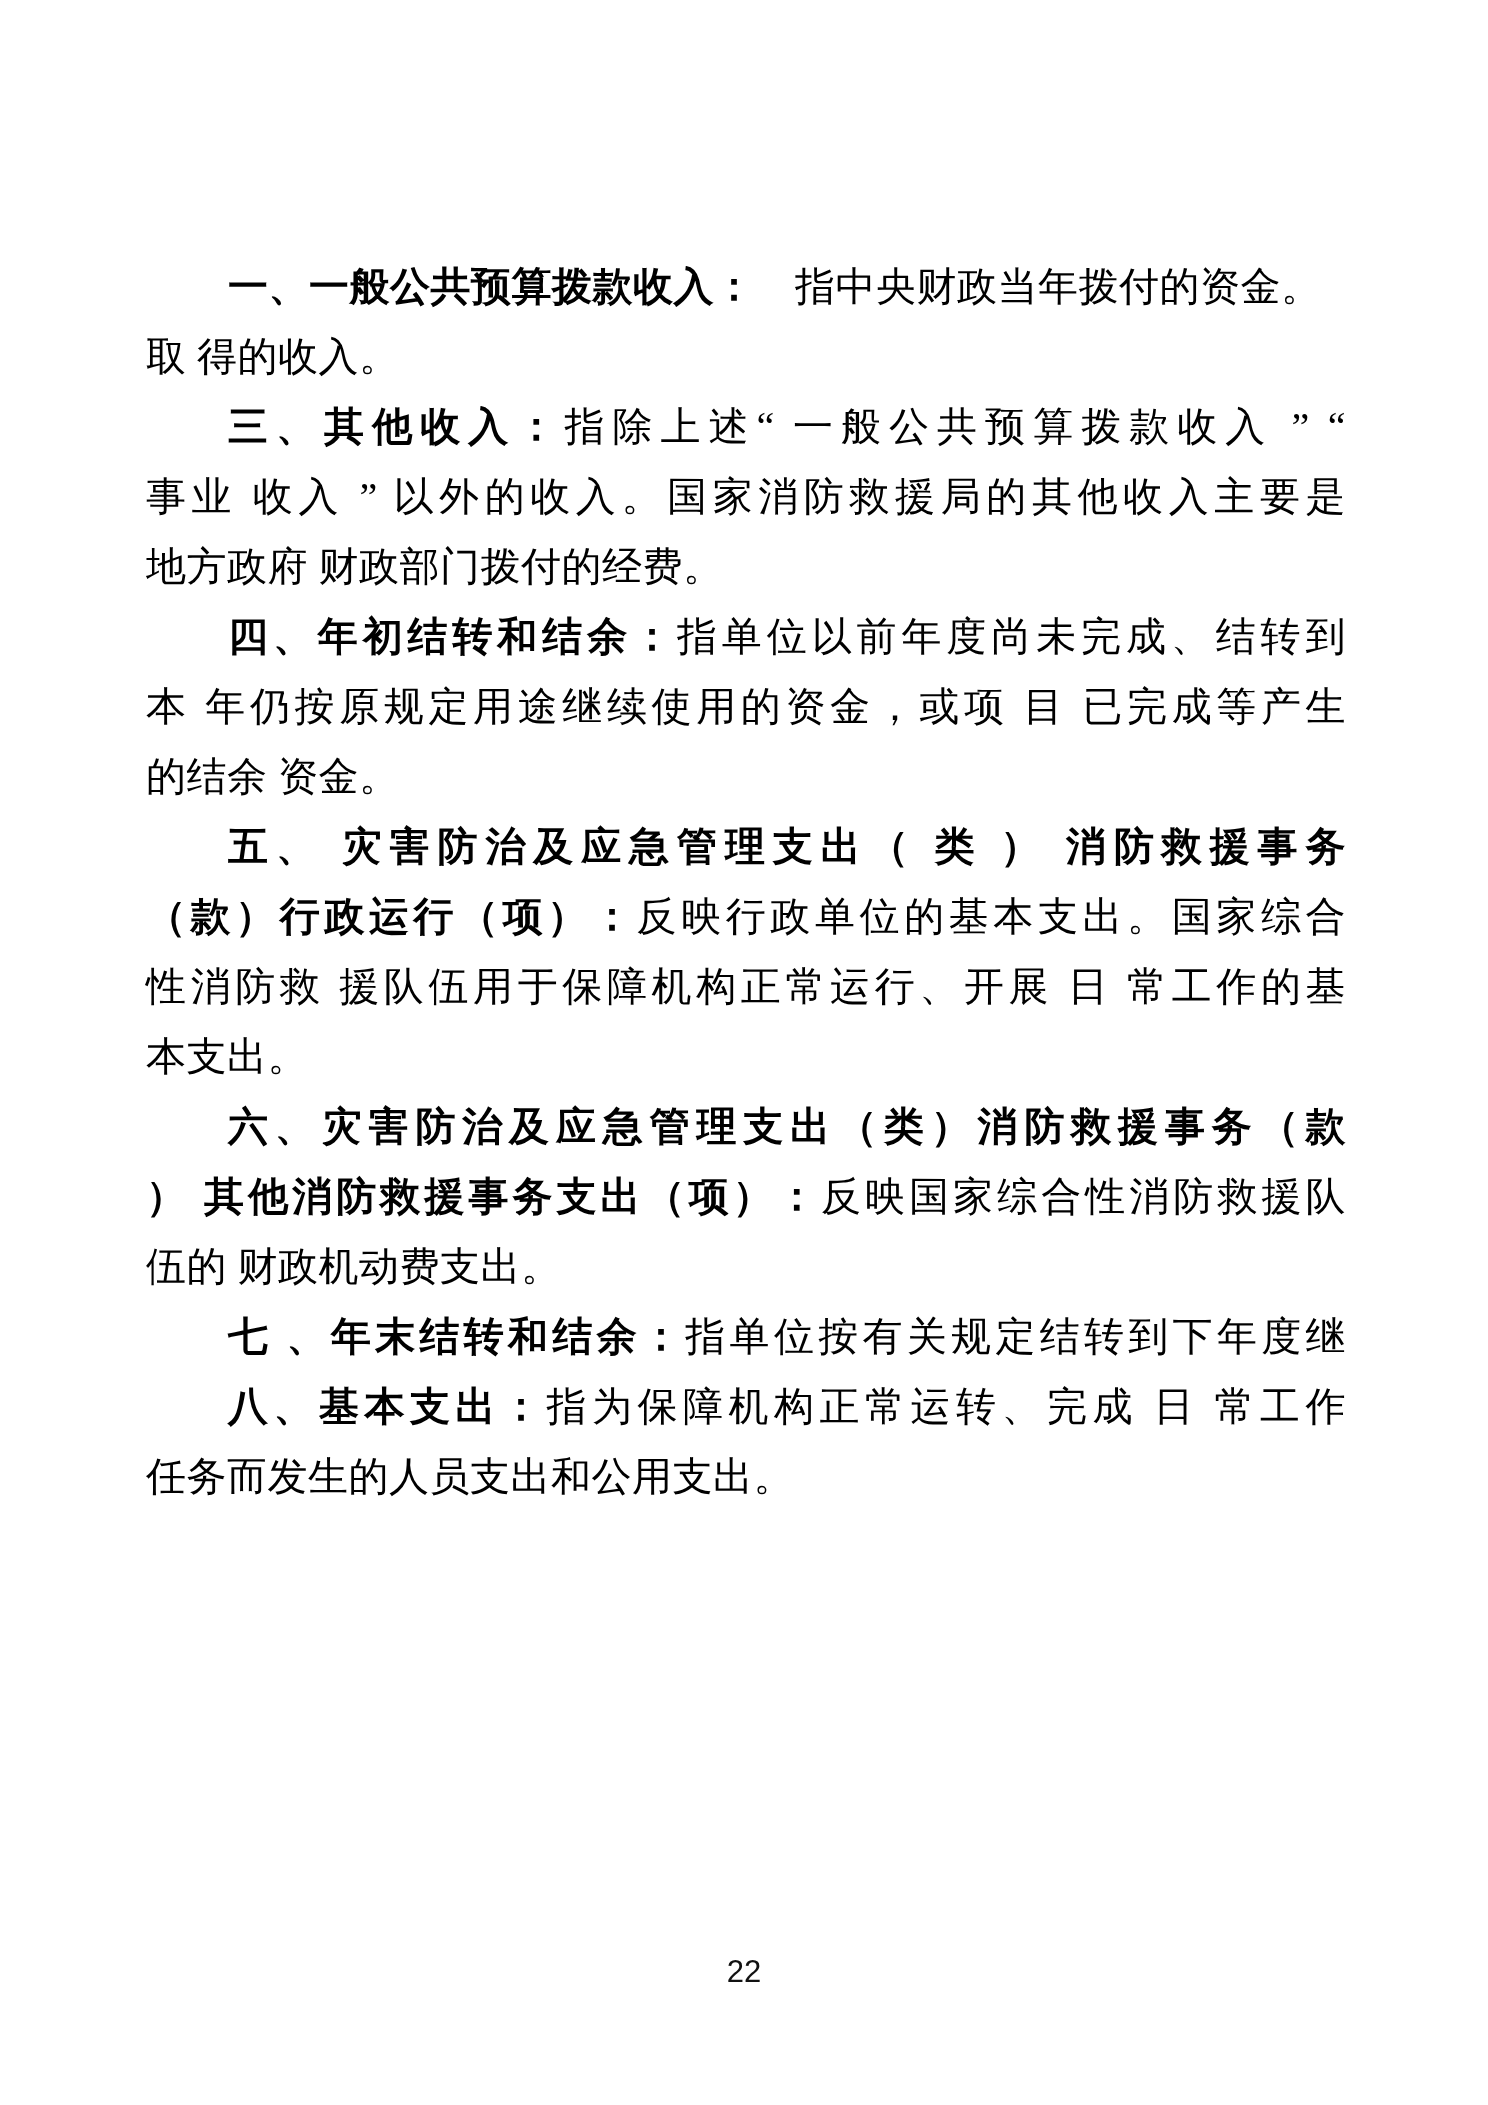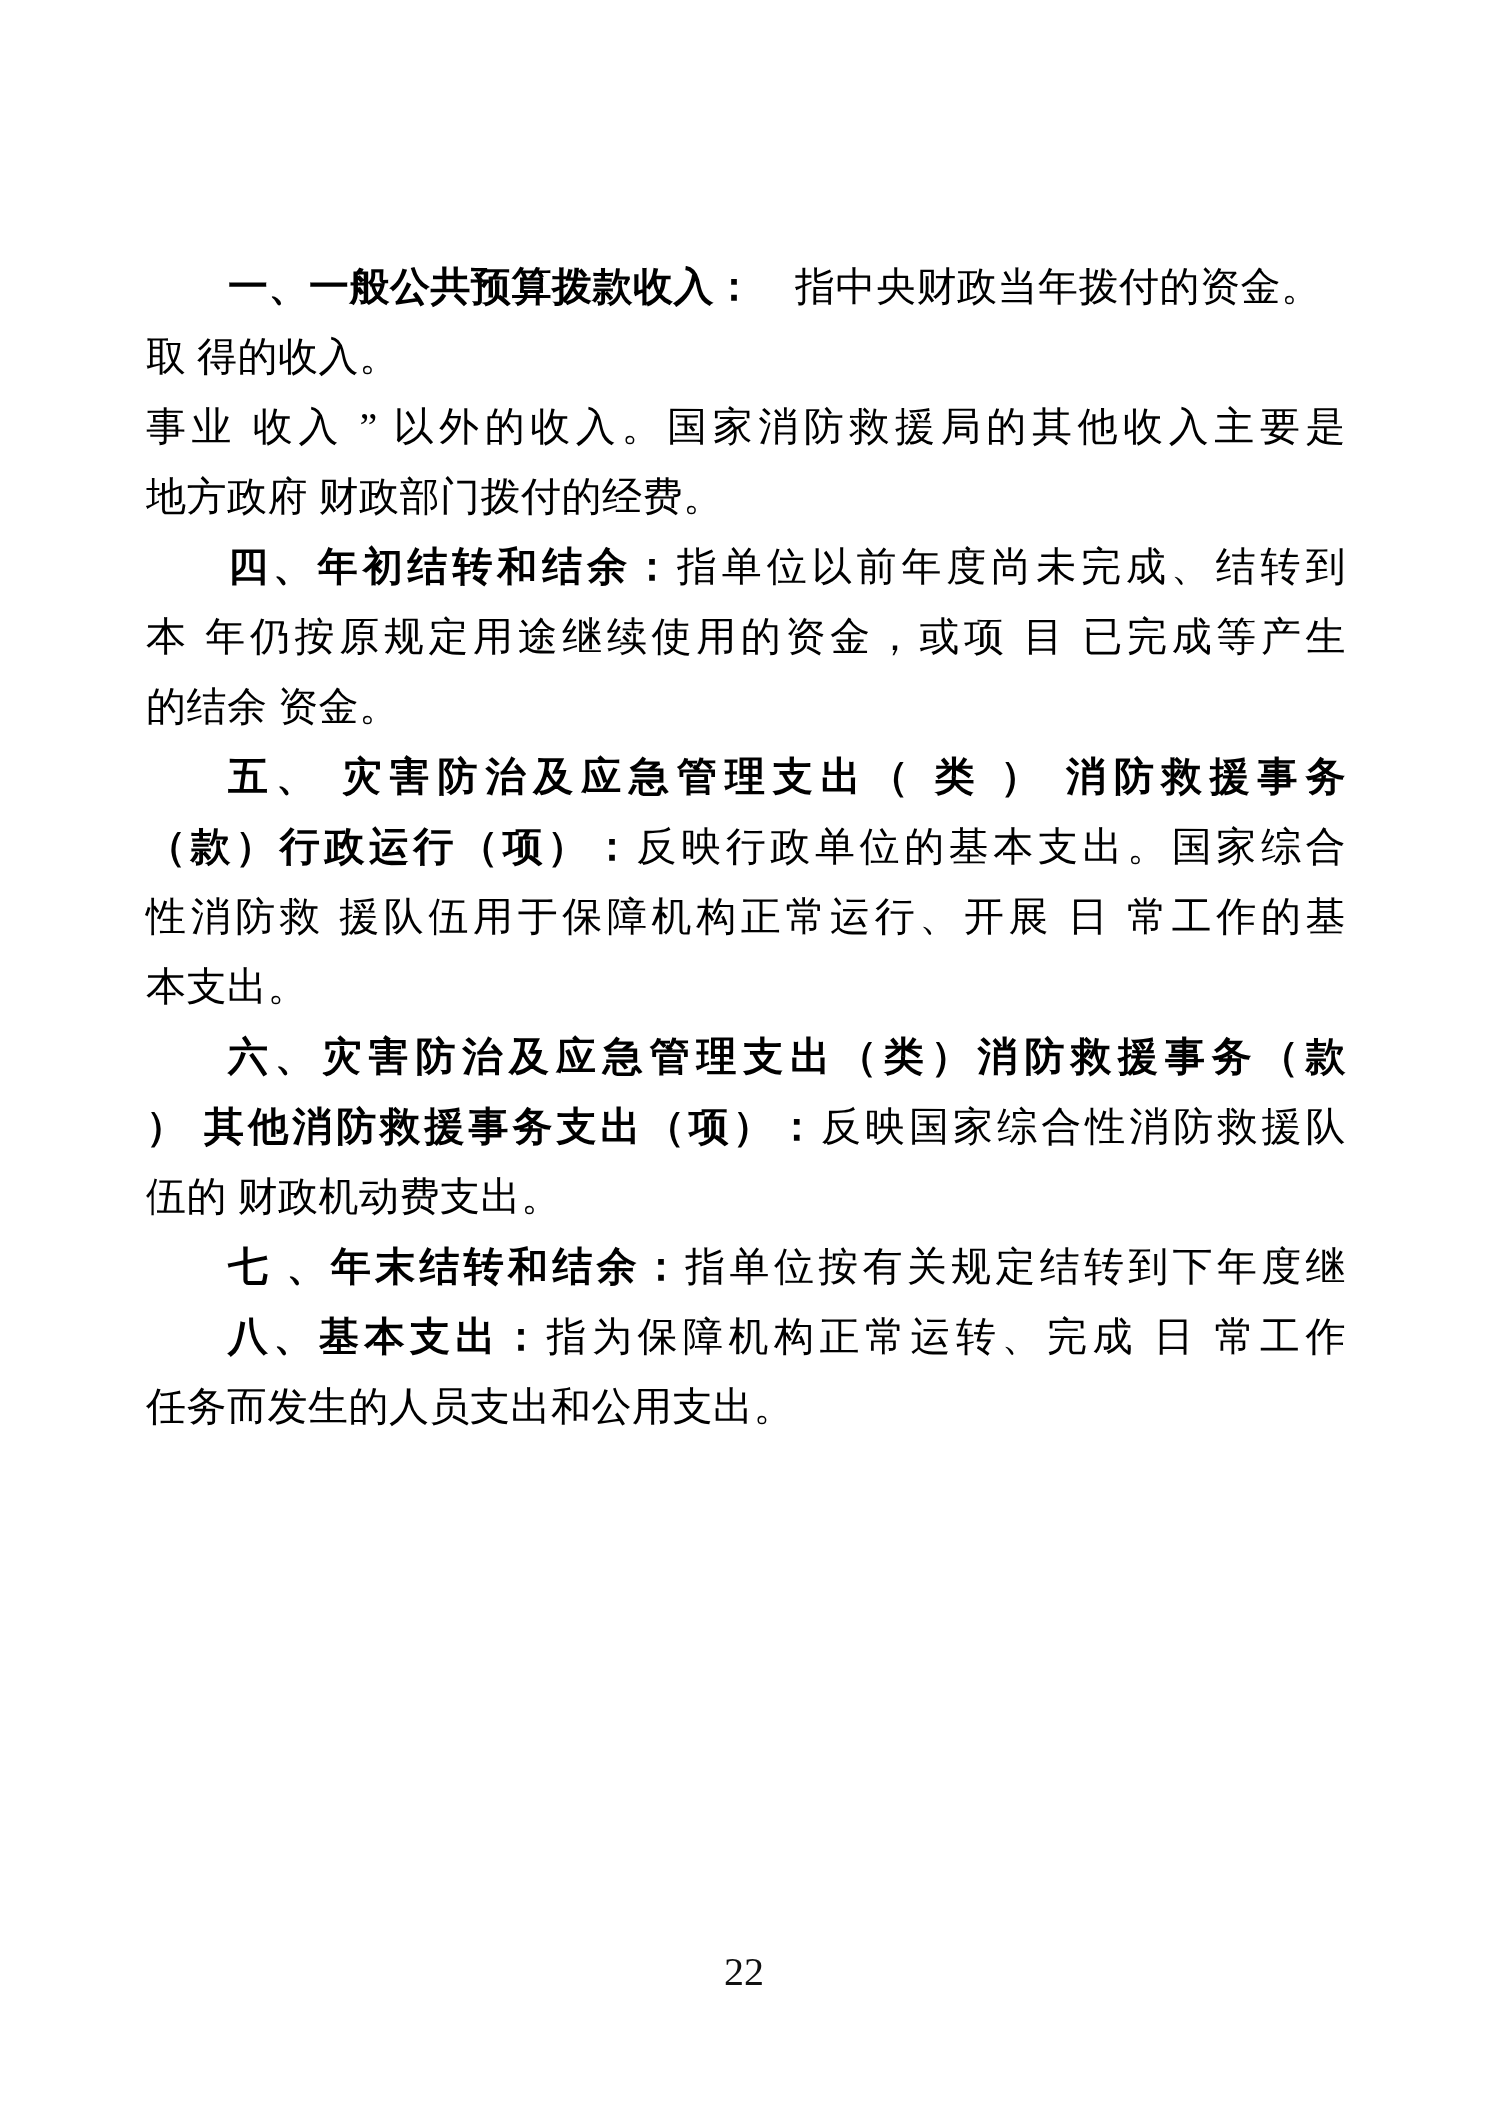--- a/index.html
+++ b/index.html
@@ -50,41 +50,42 @@
     padding-left: 82px;
   }
   .ind.jst { width: 1118px; }
   b { font-weight: 700; }
   .footer {
     position: absolute;
     left: 0;
     top: 1952px;
     width: 1488px;
     text-align: center;
-    font-family: Liberation Serif, serif;
-    font-size: 40px;
+    font-family: Liberation Sans, sans-serif;
+    font-size: 31px;
     line-height: 40px;
     color: #111111;
   }
 </style>
 </head>
 <body>
 
 <div class="doc-page">
   <div class="content">
 
     <div>
       <div class="ln ind lastln"><b>一、一般公共预算拨款收入：</b><span>　指中央财政当年拨付的资金。</span></div>
     </div>
 
     <div>
       <div class="ln lastln"><span>取 得的收入。</span></div>
     </div>
 
     <div>
+      <div class="ln ind jst"><b>三、其他收入：</b><span>指除上述“ 一般公共预算拨款收入 ” “</span></div>
       <div class="ln jst"><span>事业 收入 ” 以外的收入。国家消防救援局的其他收入主要是</span></div>
       <div class="ln lastln"><span>地方政府 财政部门拨付的经费。</span></div>
     </div>
 
     <div>
       <div class="ln ind jst"><b>四、年初结转和结余：</b><span>指单位以前年度尚未完成、结转到</span></div>
       <div class="ln jst"><span>本 年仍按原规定用途继续使用的资金，或项 目 已完成等产生</span></div>
       <div class="ln lastln"><span>的结余 资金。</span></div>
     </div>
 

